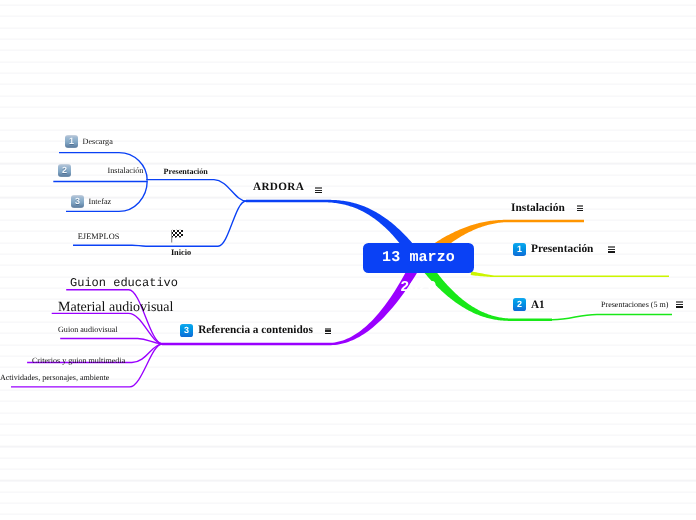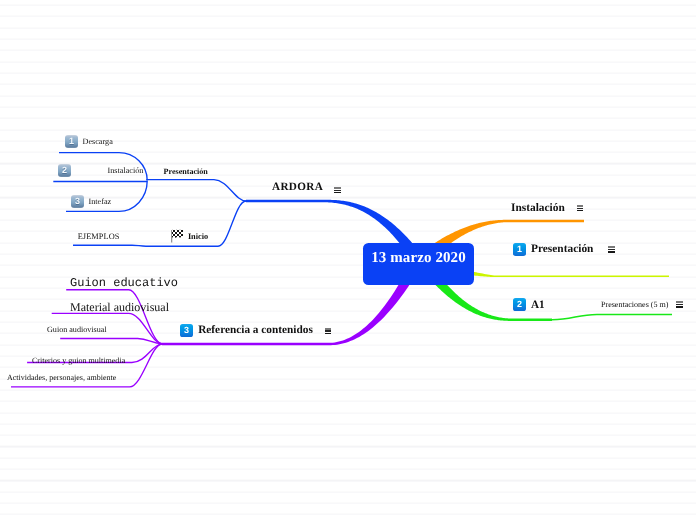--- a/index.html
+++ b/index.html
@@ -22,24 +22,24 @@
   .notes-icon i:nth-child(2){top:2.7px;height:1.3px;background:#272727;}
   .notes-icon i:nth-child(3){top:4.9px;height:1.3px;background:#171717;}
   .numicon{display:inline-block;width:13px;height:13px;border-radius:2.6px;
            color:#fff;text-align:center;font-family:"Liberation Sans",sans-serif;
            font-weight:bold;font-size:9px;line-height:13.6px;flex:0 0 auto;}
   .numicon.blue{background:linear-gradient(to bottom,#18a8ef 0%,#02a0ea 18%,#0092e4 45%,#0b7cdd 78%,#0d69d4 100%);}
   .numicon.steel{
       background:linear-gradient(to bottom,#ccd5e0 0%,#a6bcd3 14%,#93b3ce 34%,#7ea3c2 62%,#6283a5 88%,#7693b0 100%);
       border-radius:3px;color:#f2f7fb;
       text-shadow:0 0.5px 0.5px rgba(50,80,115,.5);}
-  #central{position:absolute;left:363px;top:243px;width:111px;height:42px;
+  #central{position:absolute;left:363px;top:243px;width:111px;height:30px;
            border-radius:5.5px;background:#0a41f5;color:#ffffff;
            font-weight:bold;font-size:15px;text-align:center;line-height:30px;
-           letter-spacing:0.1px;}
+           letter-spacing:0.1px;font-family:Liberation Mono, monospace;}
   .flag{display:inline-block;width:13px;height:14px;position:relative;flex:0 0 auto;margin-top:-2px;}
 </style>
 </head>
 <body>
 
 <div id="stage">
   <div class="layer" id="grid"></div>
   <svg class="layer" id="branches" width="696" height="520">
       <path d="M416.21,247.78L414.74,246.00L413.26,244.24L411.77,242.52L410.29,240.83L408.81,239.19L407.33,237.58L405.84,236.01L404.36,234.48L402.88,232.99L401.40,231.53L399.92,230.11L398.44,228.73L396.96,227.39L395.48,226.08L394.00,224.81L392.53,223.57L391.05,222.37L389.57,221.21L388.10,220.08L386.62,218.98L385.15,217.92L383.68,216.90L382.21,215.91L380.74,214.95L379.27,214.03L377.80,213.14L376.34,212.28L374.87,211.46L373.41,210.67L371.95,209.91L370.49,209.18L369.03,208.49L367.57,207.82L366.12,207.19L364.67,206.58L363.22,206.01L361.77,205.46L360.32,204.95L358.88,204.46L357.43,204.00L355.99,203.57L354.55,203.16L353.12,202.79L351.69,202.43L350.25,202.11L348.83,201.81L347.40,201.53L345.97,201.27L344.55,201.04L343.13,200.84L341.71,200.65L340.30,200.49L338.89,200.34L337.47,200.22L336.07,200.11L334.66,200.02L333.25,199.95L331.85,199.90L330.45,199.86L329.05,199.83L327.65,199.82L326.26,199.82L324.86,199.82L323.47,199.84L322.08,199.85L320.70,199.85L319.32,199.85L317.93,199.85L316.55,199.85L315.17,199.85L313.78,199.85L312.40,199.85L311.02,199.85L309.63,199.85L308.25,199.85L306.87,199.85L305.48,199.85L304.10,199.85L302.72,199.85L301.33,199.85L299.95,199.85L298.57,199.85L297.18,199.85L295.80,199.85L294.42,199.85L293.03,199.85L291.65,199.85L290.27,199.85L288.88,199.85L287.50,199.85L286.12,199.85L284.73,199.85L283.35,199.85L281.97,199.85L280.58,199.85L279.20,199.85L277.82,199.85L276.43,199.85L275.05,199.85L273.67,199.85L272.28,199.85L270.90,199.85L269.52,199.85L268.13,199.85L266.75,199.85L265.37,199.85L263.98,199.85L262.60,199.85L261.22,199.85L259.83,199.85L258.45,199.85L257.07,199.85L255.68,199.85L254.30,199.85L252.92,199.85L251.53,199.85L250.15,199.85L248.77,199.85L247.38,199.85L246.00,199.85L246.00,202.15L247.38,202.15L248.77,202.15L250.15,202.15L251.53,202.15L252.92,202.15L254.30,202.15L255.68,202.15L257.07,202.15L258.45,202.15L259.83,202.15L261.22,202.15L262.60,202.15L263.98,202.15L265.37,202.15L266.75,202.15L268.13,202.15L269.52,202.15L270.90,202.15L272.28,202.15L273.67,202.15L275.05,202.15L276.43,202.15L277.82,202.15L279.20,202.15L280.58,202.15L281.97,202.15L283.35,202.15L284.73,202.15L286.12,202.15L287.50,202.15L288.88,202.15L290.27,202.15L291.65,202.15L293.03,202.15L294.42,202.15L295.80,202.15L297.18,202.15L298.57,202.15L299.95,202.15L301.33,202.15L302.72,202.15L304.10,202.15L305.48,202.15L306.87,202.15L308.25,202.15L309.63,202.15L311.02,202.15L312.40,202.15L313.78,202.15L315.17,202.15L316.55,202.15L317.93,202.15L319.32,202.15L320.70,202.15L322.08,202.15L323.46,202.17L324.84,202.20L326.21,202.25L327.58,202.32L328.95,202.40L330.32,202.49L331.68,202.61L333.05,202.74L334.41,202.89L335.77,203.06L337.13,203.26L338.48,203.47L339.83,203.70L341.19,203.96L342.53,204.24L343.88,204.54L345.23,204.86L346.57,205.21L347.91,205.58L349.25,205.97L350.58,206.39L351.91,206.84L353.25,207.31L354.57,207.80L355.90,208.33L357.22,208.87L358.55,209.45L359.87,210.05L361.18,210.68L362.50,211.34L363.81,212.02L365.13,212.74L366.44,213.48L367.74,214.25L369.05,215.05L370.36,215.88L371.66,216.74L372.96,217.63L374.26,218.55L375.56,219.50L376.86,220.49L378.16,221.50L379.45,222.55L380.75,223.63L382.04,224.74L383.33,225.88L384.63,227.06L385.92,228.27L387.21,229.51L388.50,230.78L389.79,232.10L391.07,233.44L392.36,234.82L393.65,236.24L394.93,237.69L396.22,239.17L397.51,240.70L398.79,242.25L400.07,243.85L401.36,245.48L402.64,247.15L403.93,248.85L405.21,250.60L406.49,252.38L407.79,254.22Z" fill="#0a41f5"></path>
       <path d="M436.24,254.70L437.42,253.66L438.59,252.66L439.76,251.67L440.93,250.70L442.10,249.74L443.27,248.79L444.45,247.87L445.62,246.96L446.80,246.06L447.97,245.18L449.15,244.31L450.33,243.46L451.51,242.63L452.69,241.81L453.87,241.01L455.05,240.22L456.24,239.45L457.42,238.70L458.61,237.96L459.80,237.23L460.99,236.53L462.18,235.83L463.37,235.16L464.56,234.50L465.76,233.85L466.96,233.23L468.15,232.62L469.35,232.02L470.55,231.44L471.75,230.88L472.96,230.33L474.16,229.80L475.37,229.29L476.58,228.79L477.78,228.31L478.99,227.85L480.21,227.40L481.42,226.98L482.64,226.56L483.85,226.17L485.07,225.79L486.29,225.43L487.51,225.09L488.74,224.76L489.96,224.45L491.19,224.16L492.41,223.89L493.64,223.64L494.87,223.40L496.10,223.19L497.34,222.99L498.57,222.81L499.81,222.65L501.04,222.51L502.28,222.39L503.52,222.30L504.76,222.22L506.00,222.17L507.24,222.15L508.50,222.15L509.76,222.15L511.02,222.15L512.27,222.15L513.53,222.15L514.79,222.15L516.05,222.15L517.31,222.15L518.57,222.15L519.83,222.15L521.08,222.15L522.34,222.15L523.60,222.15L524.86,222.15L526.12,222.15L527.38,222.15L528.63,222.15L529.89,222.15L531.15,222.15L532.41,222.15L533.67,222.15L534.92,222.15L536.18,222.15L537.44,222.15L538.70,222.15L539.96,222.15L541.22,222.15L542.48,222.15L543.73,222.15L544.99,222.15L546.25,222.15L547.51,222.15L548.77,222.15L550.02,222.15L551.28,222.15L552.54,222.15L553.80,222.15L555.06,222.15L556.32,222.15L557.58,222.15L558.83,222.15L560.09,222.15L561.35,222.15L562.61,222.15L563.87,222.15L565.13,222.15L566.38,222.15L567.64,222.15L568.90,222.15L570.16,222.15L571.42,222.15L572.67,222.15L573.93,222.15L575.19,222.15L576.45,222.15L577.71,222.15L578.97,222.15L580.23,222.15L581.48,222.15L582.74,222.15L584.00,222.15L584.00,219.85L582.74,219.85L581.48,219.85L580.23,219.85L578.97,219.85L577.71,219.85L576.45,219.85L575.19,219.85L573.93,219.85L572.67,219.85L571.42,219.85L570.16,219.85L568.90,219.85L567.64,219.85L566.38,219.85L565.13,219.85L563.87,219.85L562.61,219.85L561.35,219.85L560.09,219.85L558.83,219.85L557.58,219.85L556.32,219.85L555.06,219.85L553.80,219.85L552.54,219.85L551.28,219.85L550.02,219.85L548.77,219.85L547.51,219.85L546.25,219.85L544.99,219.85L543.73,219.85L542.48,219.85L541.22,219.85L539.96,219.85L538.70,219.85L537.44,219.85L536.18,219.85L534.92,219.85L533.67,219.85L532.41,219.85L531.15,219.85L529.89,219.85L528.63,219.85L527.38,219.85L526.12,219.85L524.86,219.85L523.60,219.85L522.34,219.85L521.08,219.85L519.83,219.85L518.57,219.85L517.31,219.85L516.05,219.85L514.79,219.85L513.53,219.85L512.27,219.85L511.02,219.85L509.76,219.85L508.50,219.85L507.24,219.85L505.97,219.84L504.69,219.85L503.41,219.86L502.14,219.89L500.86,219.94L499.58,220.00L498.30,220.07L497.01,220.16L495.73,220.27L494.44,220.39L493.16,220.53L491.87,220.69L490.58,220.86L489.29,221.04L488.00,221.25L486.70,221.47L485.41,221.70L484.11,221.95L482.81,222.22L481.51,222.50L480.21,222.81L478.91,223.12L477.61,223.45L476.30,223.80L474.99,224.17L473.68,224.55L472.37,224.95L471.06,225.36L469.75,225.79L468.43,226.24L467.12,226.70L465.80,227.18L464.48,227.68L463.16,228.19L461.84,228.72L460.51,229.27L459.19,229.83L457.86,230.41L456.53,231.00L455.21,231.61L453.88,232.24L452.55,232.88L451.21,233.54L449.88,234.22L448.54,234.91L447.21,235.62L445.87,236.34L444.53,237.09L443.19,237.84L441.85,238.62L440.51,239.41L439.17,240.21L437.83,241.04L436.48,241.88L435.14,242.73L433.79,243.60L432.44,244.49L431.10,245.40L429.76,246.30Z" fill="#ff9500"></path>
@@ -56,21 +56,21 @@
       <path d="M162,343.6 C150,343.4 141,289.7 128.7,289.7 L66.2,289.7" fill="none" stroke="#9a00ff" stroke-width="1.35" stroke-linecap="butt"></path>
       <path d="M162,343.6 C151,343.2 142,313.3 128.5,313.3 L51.7,313.3" fill="none" stroke="#9a00ff" stroke-width="1.35" stroke-linecap="butt"></path>
       <path d="M162,343.7 C152,343.4 148,338.5 137.7,338.5 L60.2,338.5" fill="none" stroke="#9a00ff" stroke-width="1.35" stroke-linecap="butt"></path>
       <path d="M162,343.9 C152,344.2 146,362.5 131.9,362.5 L27.1,362.5" fill="none" stroke="#9a00ff" stroke-width="1.35" stroke-linecap="butt"></path>
       <path d="M162,344.0 C151,344.5 142,386.9 129.6,386.9 L11,386.9" fill="none" stroke="#9a00ff" stroke-width="1.35" stroke-linecap="butt"></path>
     </svg>
   <div class="layer" id="content">
 
     <div id="central">13 marzo 2020</div>
 
-    <div class="node" style="left:272px;top:181px;gap:11px;align-items:flex-end;">
+    <div class="node" style="left:253px;top:181px;gap:11px;align-items:flex-end;">
       <span class="lbl b" style="font-size:11.2px;letter-spacing:0.35px;">ARDORA</span>
       <span class="notes-icon" style="margin-top:3.9px;">
           <i></i>
           <i></i>
           <i></i>
         </span>
     </div>
 
     <div class="node" style="left:163.5px;top:166.5px;">
       <span class="lbl b" style="font-size:8.1px;">Presentación</span>
@@ -84,21 +84,21 @@
     <div class="node" style="left:58px;top:164px;gap:4.5px;">
       <span class="numicon steel">2</span>
       <span class="lbl" style="font-size:8.2px;padding-left:32px;">Instalación</span>
     </div>
 
     <div class="node" style="left:71px;top:194.8px;gap:4.5px;">
       <span class="numicon steel">3</span>
       <span class="lbl" style="font-size:8.2px;">Intefaz</span>
     </div>
 
-    <div class="node" style="left:170.9px;top:231px;gap:4px;align-items:flex-start;">
+    <div class="node" style="left:170.9px;top:231px;gap:4px;align-items:flex-start;flex-direction:column;">
       <span class="flag">
         <svg width="13" height="14" viewBox="0 0 26 28">
           <defs>
             <clipPath id="flagclip">
               <path d="M2,2.6 C5.1,-0.2 8.2,4.0 11.3,1.6 C14.4,-0.8 17.5,3.4 20.6,1.0 L24,0.2 L24,15 L20.6,16 C17.5,18.4 14.4,14.2 11.3,16.6 C8.2,19 5.1,14.8 2,17.6 Z"></path>
             </clipPath>
           </defs>
           <rect x="0.6" y="2" width="1.8" height="25" fill="#6a6a6a"></rect>
           <g clip-path="url(#flagclip)">
             <rect x="0" y="-2" width="26" height="22" fill="#ffffff"></rect>
@@ -139,29 +139,29 @@
           <i></i>
           <i></i>
           <i></i>
         </span>
     </div>
 
     <div class="node" style="left:70px;top:276px;">
       <span class="lbl" style="font-size:12px;font-family:Liberation Mono, monospace;">Guion educativo</span>
     </div>
     <div class="node" style="left:58px;top:300px;">
-      <span class="lbl" style="font-size:12px;margin-left:12px;">Material audiovisual</span>
+      <span class="lbl" style="font-size:14px;">Material audiovisual</span>
     </div>
-    <div class="node" style="left:47px;top:325px;">
+    <div class="node" style="left:58px;top:325px;">
       <span class="lbl" style="font-size:8.1px;">Guion audiovisual</span>
     </div>
     <div class="node" style="left:32px;top:356px;">
       <span class="lbl" style="font-size:8.05px;">Criterios y guion multimedia</span>
     </div>
-    <div class="node" style="left:7px;top:373px;">
+    <div class="node" style="left:0;top:373px;">
       <span class="lbl" style="font-size:8.0px;">Actividades, personajes, ambiente</span>
     </div>
 
     <div class="node" style="left:511px;top:202px;gap:12px;">
       <span class="lbl b" style="font-size:11.4px;">Instalación</span>
       <span class="notes-icon">
           <i></i>
           <i></i>
           <i></i>
         </span>

